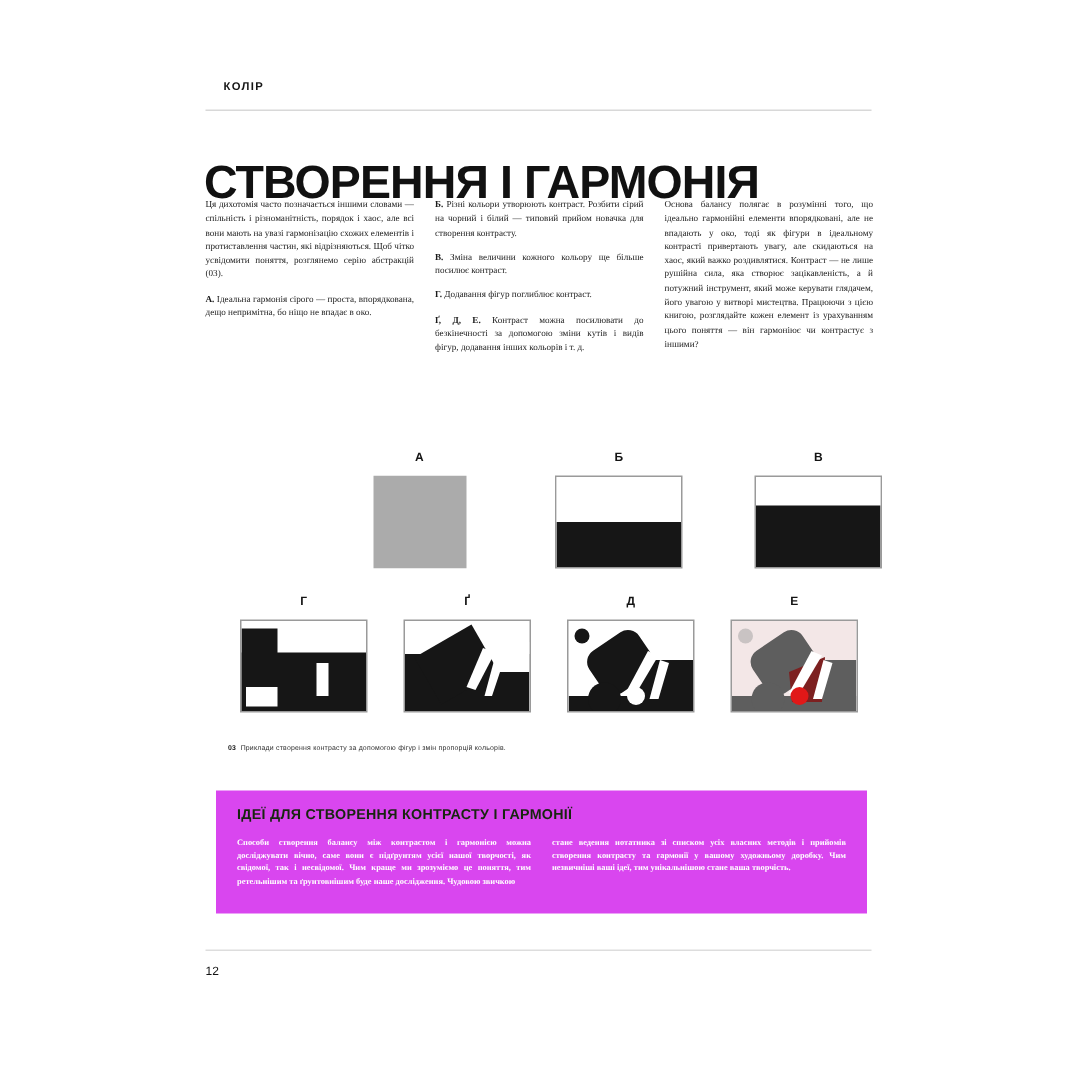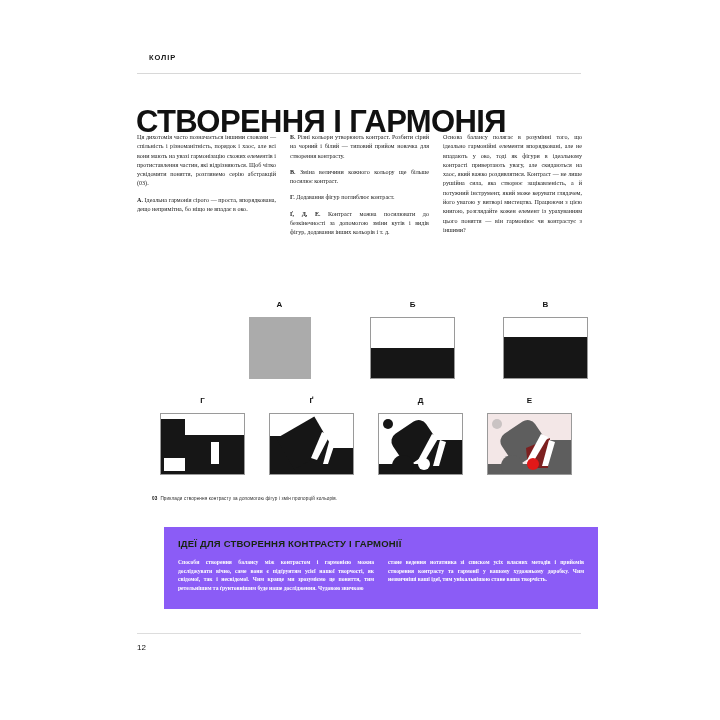--- a/index.html
+++ b/index.html
@@ -135,26 +135,26 @@
   }
   .fig-caption .cap-num {
     font-weight: bold;
     color: #111111;
     margin-right: 3px;
   }
 
   
   .callout {
     position: absolute;
-    left: 164px;
+    left: 144px;
     top: 527px;
     width: 434px;
     height: 82px;
     box-sizing: border-box;
-    background: #8b5cf6;
+    background: #d946ef;
     padding: 11px 14px 10px 14px;
   }
   .callout-title {
     font-family: "Liberation Sans", sans-serif;
     font-weight: bold;
     font-size: 9.5px;
     letter-spacing: 0.2px;
     color: #17260f;
     margin-bottom: 9px;
   }

